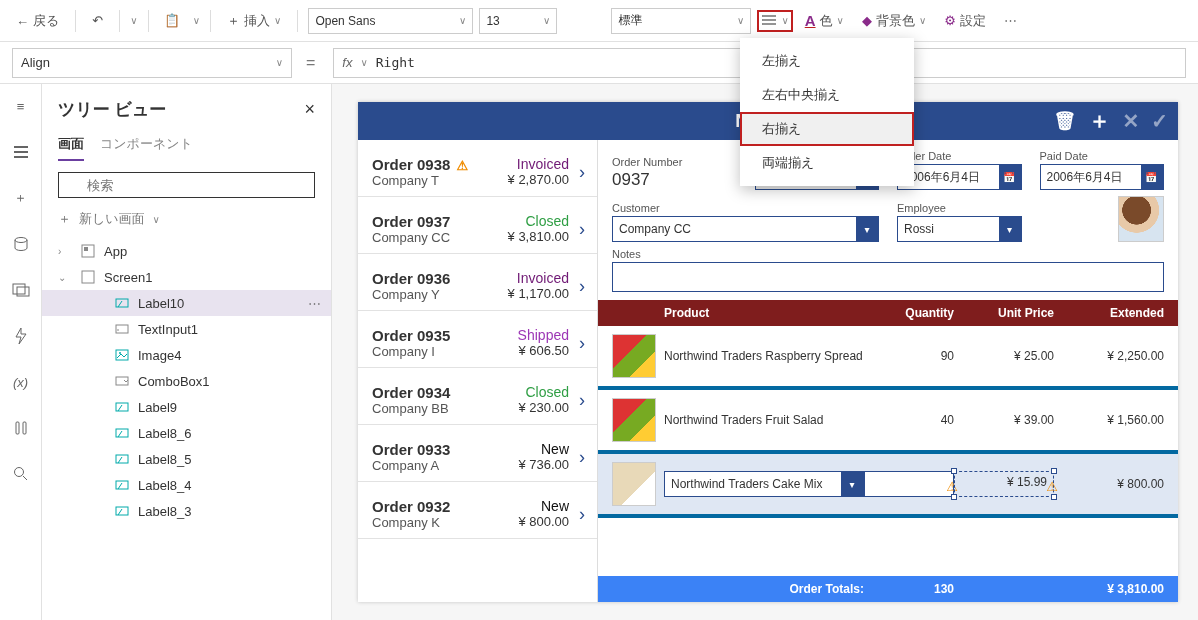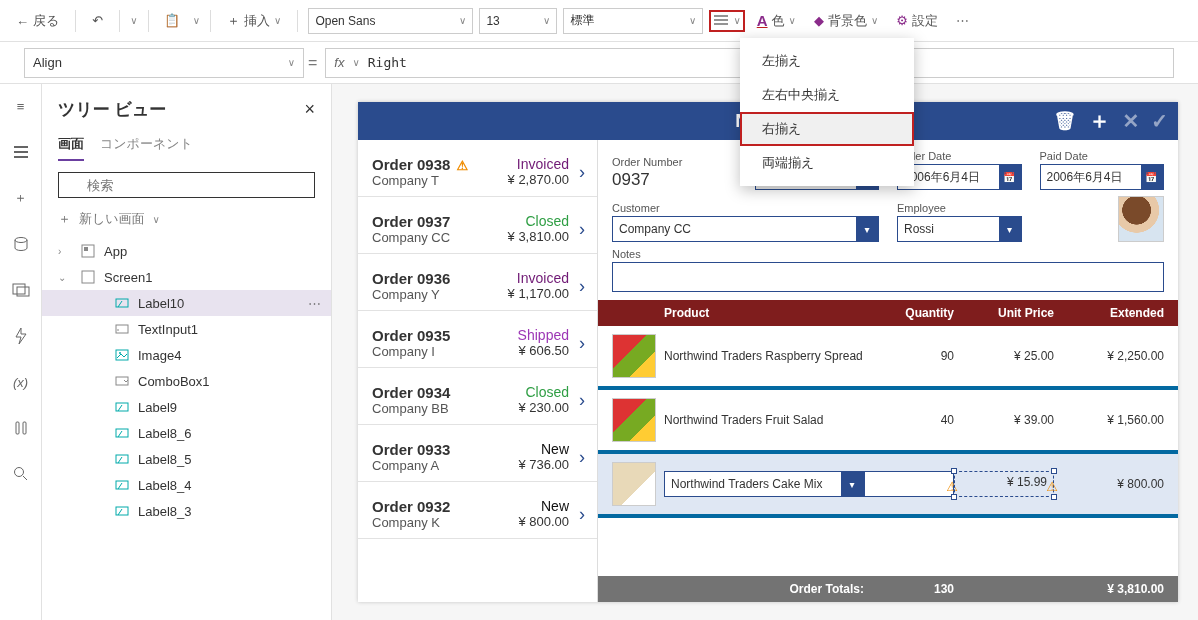--- a/index.html
+++ b/index.html
@@ -10,21 +10,21 @@
   .topbar .sep { width: 1px; height: 22px; background: #ddd; margin: 0 4px; }
   .topbar .btn { display: flex; align-items: center; gap: 4px; padding: 4px 6px; cursor: pointer; color: #555; }
   .chev { font-size: 10px; color: #888; }
   .font-family-box { width: 165px; display:flex; align-items:center; justify-content:space-between;}
   .font-size-box { width: 78px; display:flex; align-items:center; justify-content:space-between;}
   .font-weight-box { width: 140px; display:flex; align-items:center; justify-content:space-between;}
   .align-btn-wrap { border: 2px solid #c02020; padding: 2px 2px; display:flex; align-items:center; gap:4px; }
   .color-a { color: #8a2b8a; font-weight:600; font-size:15px; text-decoration: underline; text-decoration-color:#c02020;}
   
   
-  .proprow { height: 42px; border-bottom: 1px solid #e1e1e1; display:flex; align-items:center; padding: 0 24px; }
+  .proprow { height: 42px; border-bottom: 1px solid #e1e1e1; display:flex; align-items:center; padding: 0 12px; gap: 10px;}
   .prop-select { height:30px; border:1px solid #ccc; width:280px; padding:0 8px; display:flex; align-items:center; justify-content:space-between;}
   .fx-box { height:30px; border:1px solid #ccc; flex:1; display:flex; align-items:center; padding:0 8px; gap:8px; margin-left:4px;}
   .fx-label { font-style: italic; color:#666; }
   .eq { font-size:16px; color:#777; margin: 0 4px;}
   
   
   .leftrail { position:absolute; left:0; top:84px; width:42px; bottom:0; border-right:1px solid #e1e1e1; display:flex; flex-direction:column; align-items:center; padding-top:8px; gap:18px;}
   .leftrail .ritem { width:28px; height:28px; display:flex; align-items:center; justify-content:center; color:#666; cursor:pointer;}
   .leftrail .ritem.active { background:#fff; }
   
@@ -89,21 +89,21 @@
   .lines { flex:1; overflow:auto;}
   .line { display:grid; grid-template-columns: 52px 1fr 90px 100px 110px; align-items:center; padding:8px 14px; border-bottom:4px solid #0369a1; font-size:12px;}
   .line .thumb { width:44px; height:44px; background: linear-gradient(135deg,#d33 0 40%, #7a2 40% 70%, #fc3 70% 100%); border:1px solid #ccc;}
   .line.sel { background:#dfe7f3;}
   .line.sel .prodbox { border:1px solid #2a4b8d; height:26px; display:flex; align-items:center; justify-content:space-between; padding-left:6px; background:#fff;}
   .line.sel .prodbox .dd { width:22px; background:#2a4b8d; color:#fff; height:100%; display:flex; align-items:center; justify-content:center; font-size:10px;}
   .line.sel .qtybox { height:26px; border:1px solid #2a4b8d; background:#fff;}
   .line.sel .pricebox { height:26px; border:1px dashed #2a4b8d; text-align:right; padding:3px 6px; position:relative;}
   .sel-handle { width:6px; height:6px; background:#fff; border:1px solid #2a4b8d; position:absolute;}
   .line .num { text-align:right;}
-  .totals { background:#737373; color:#fff; display:grid; grid-template-columns: 52px 1fr 90px 100px 110px; padding:6px 14px; font-size:12px; font-weight:600;}
+  .totals { background:#3b82f6; color:#fff; display:grid; grid-template-columns: 52px 1fr 90px 100px 110px; padding:6px 14px; font-size:12px; font-weight:600;}
   .warnsmall { color:#f08c00; position:relative; top:8px; font-size:13px;}
   
   
   .align-menu { position:absolute; left:740px; top:38px; width:174px; background:#fff; box-shadow:0 4px 14px rgba(0,0,0,.25); z-index:50; padding:6px 0;}
   .align-menu .mi { padding:8px 22px; cursor:pointer; font-size:13px;}
   .align-menu .mi.hl { background:#f0f0f0; outline:2px solid #c02020; outline-offset:-2px;}
   
   svg { display:block; }
 </style>
 </head>
@@ -133,21 +133,21 @@
   </div>
   <div class="sep"></div>
   <div class="inputlike combo font-family-box" style="border:1px solid #ccc;">
     <span>Open Sans</span>
     <span class="chev" style="margin-right:6px;">∨</span>
   </div>
   <div class="inputlike combo font-size-box" style="border:1px solid #ccc;">
     <span>13</span>
     <span class="chev" style="margin-right:6px;">∨</span>
   </div>
-  <div class="inputlike combo font-weight-box" style="border:1px solid #ccc;">
+  <div class="inputlike combo font-weight-box" style="border:1px solid #ccc;margin-left:48px;">
     <span>標準</span>
     <span class="chev" style="margin-right:6px;">∨</span>
   </div>
   <div class="align-btn-wrap">
     <span>
       <svg width="16" height="14">
           <g stroke="#666" stroke-width="1.4">
             <line x1="1" y1="2" x2="15" y2="2"></line>
             <line x1="1" y1="6" x2="15" y2="6"></line>
             <line x1="1" y1="10" x2="15" y2="10"></line>

